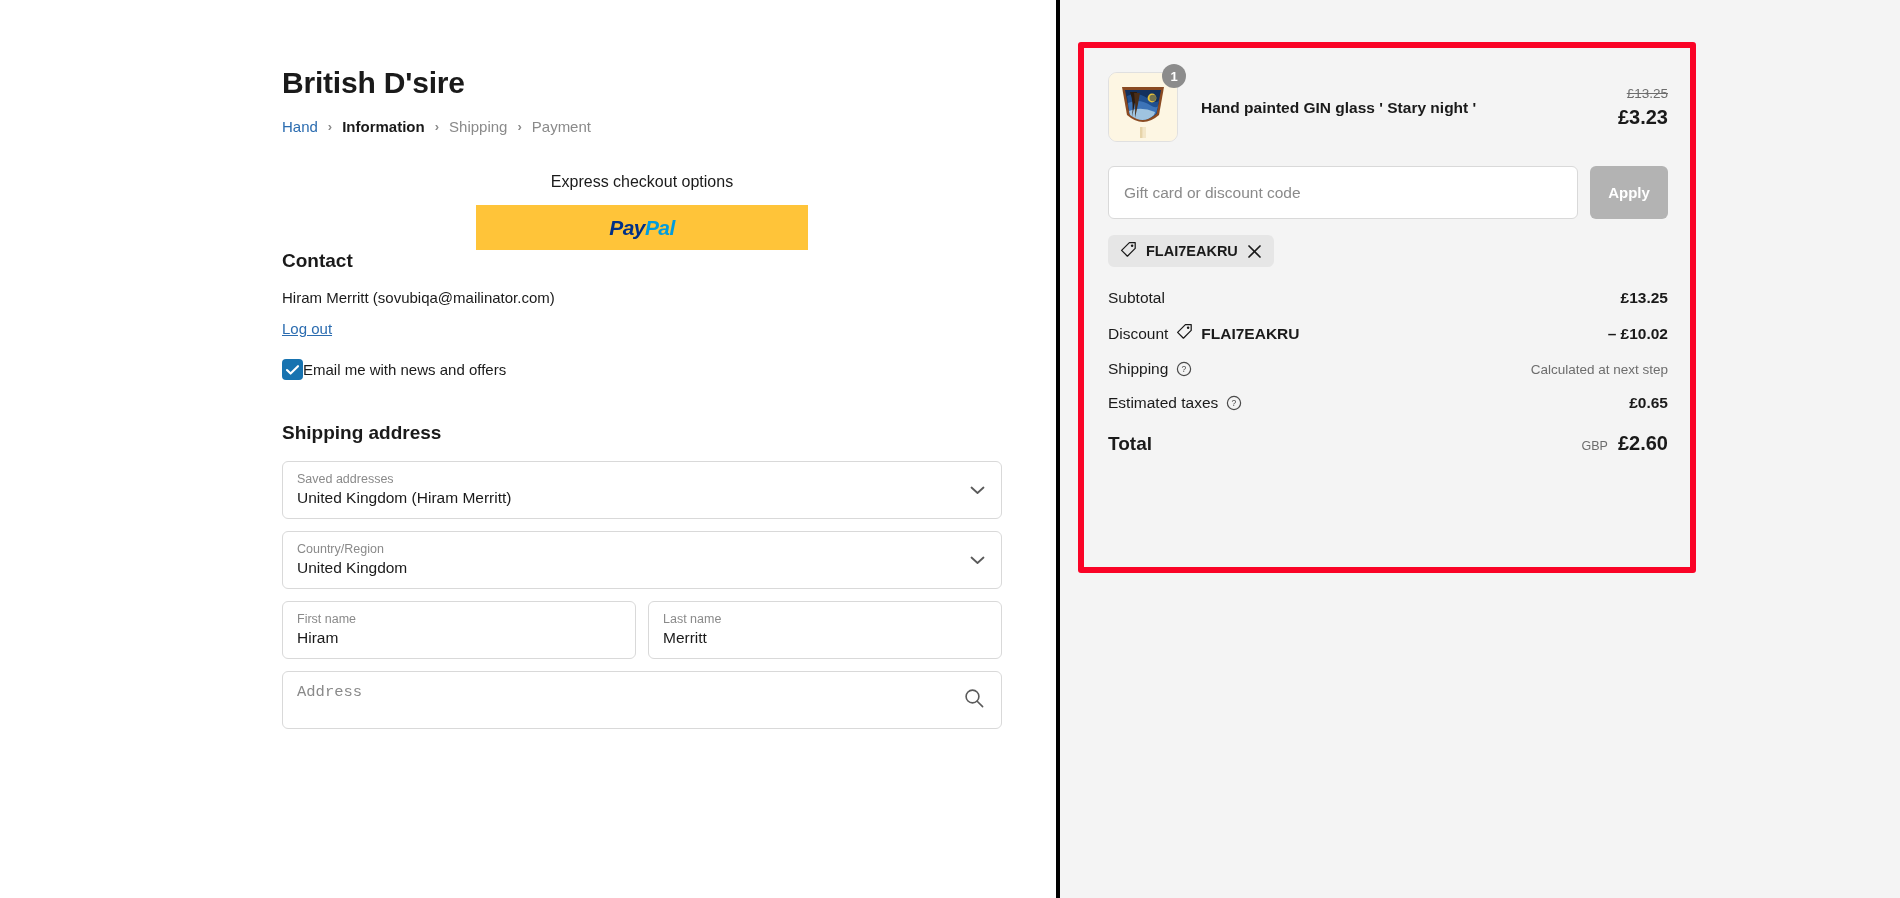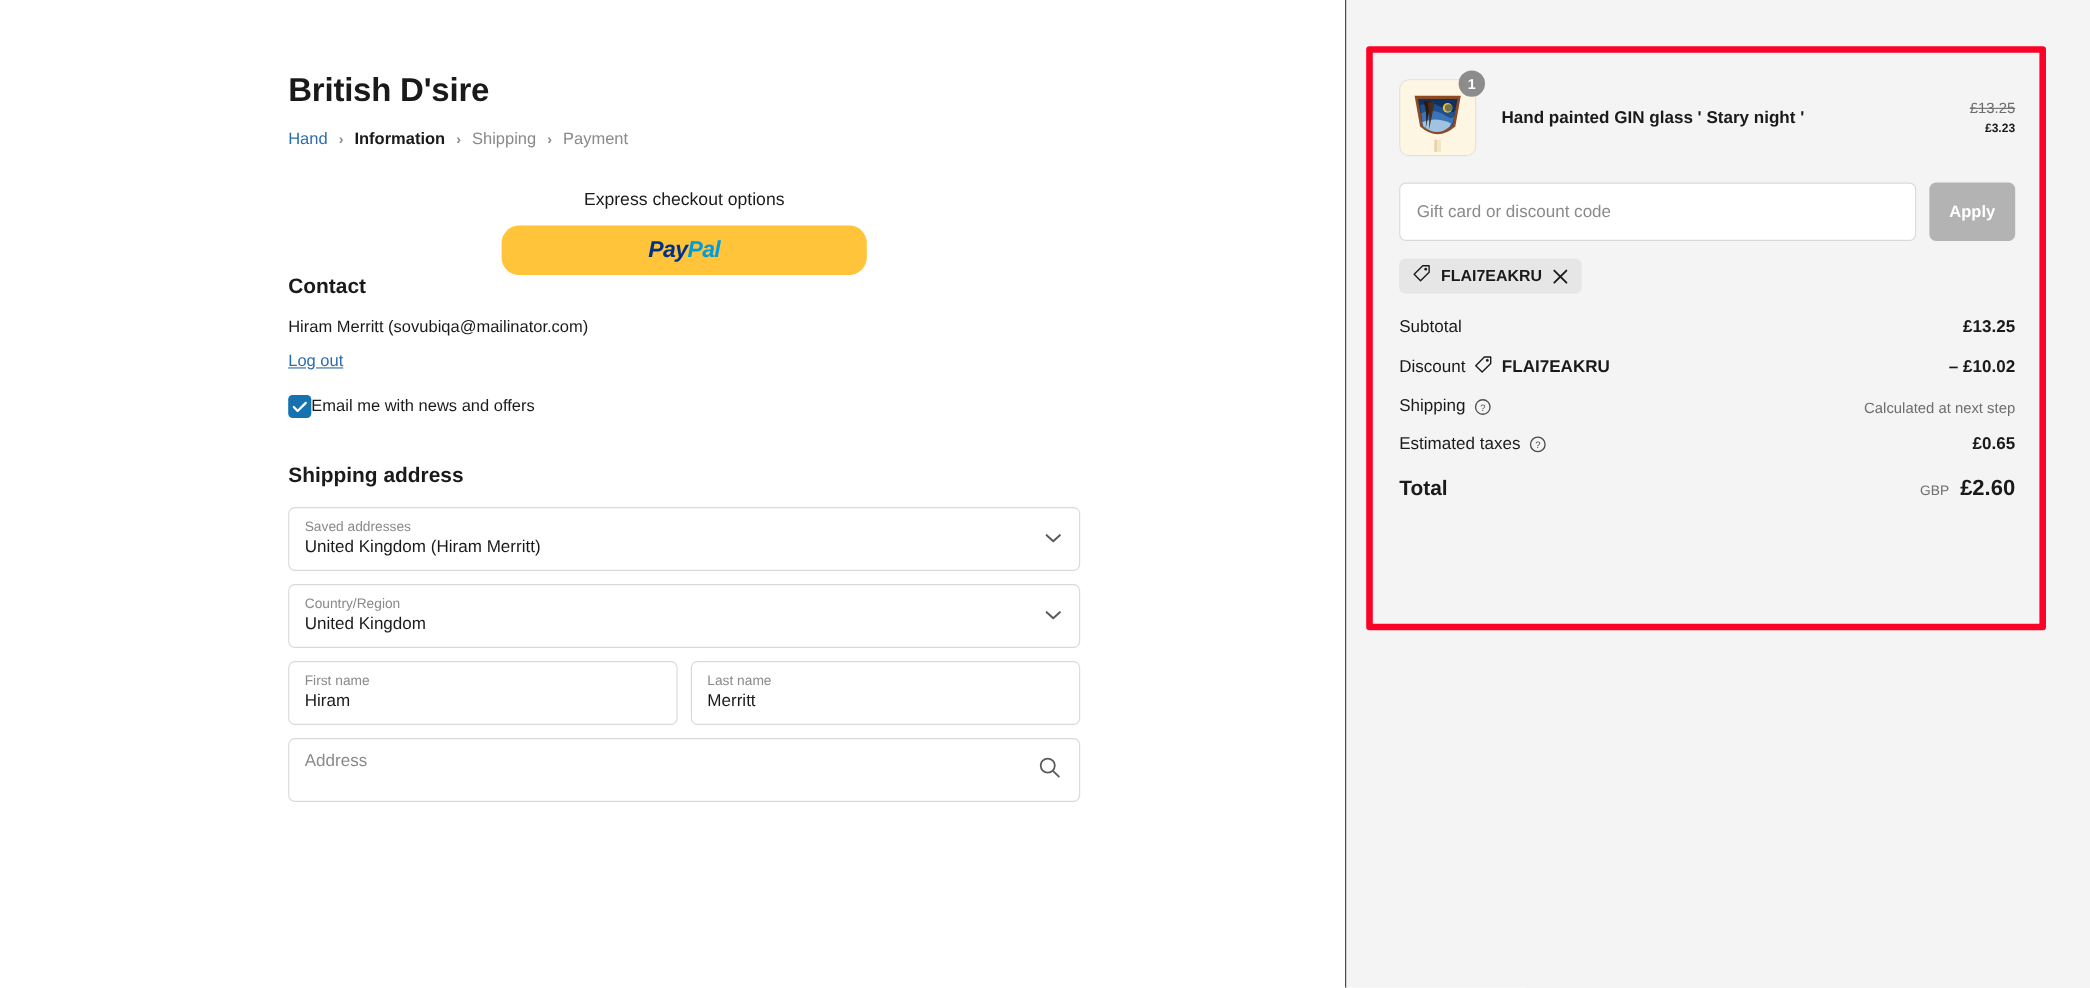--- a/index.html
+++ b/index.html
@@ -6,44 +6,45 @@
   html, body {
     width: 1900px; height: 898px;
     font-family: "Liberation Sans", sans-serif;
     background: #ffffff;
     overflow: hidden;
   }
   .page { position: relative; width: 1900px; height: 898px; display: flex; }
 
   
   .left-col {
-    width: 1224px; height: 898px;
+    width: 1060px; height: 898px;
     background: #ffffff;
-    border-right: 1px solid #000000;
+    border-right: 4px solid #000000;
     position: relative;
     overflow: hidden;
+    padding-left: 20px;
   }
   .left-inner { width: 720px; margin-left: 262px; padding-top: 66px; }
 
   .shop-title {
     font-size: 30px; font-weight: bold; color: #1a1a1a;
     letter-spacing: -0.2px; margin-bottom: 18px;
   }
 
   .breadcrumb { display: flex; align-items: center; font-size: 15px; margin-bottom: 38px; }
   .bc-link { color: #2b6cb0; text-decoration: none; }
   .bc-current { color: #1a1a1a; font-weight: bold; }
   .bc-muted { color: #8a8a8a; }
   .bc-sep { color: #8a8a8a; margin: 0 10px; font-size: 13px; font-weight: bold; }
 
   .express-title { text-align: center; font-size: 16px; color: #1a1a1a; margin-bottom: 14px; }
 
   .paypal-btn {
     display: block; width: 332px; height: 45px; margin: 0 auto;
-    background: #ffc439; border: none; border-radius: 16px;
+    background: #ffc439; border: none; border-radius: 0;
     cursor: pointer; position: relative;
   }
   .paypal-logo {
     position: absolute; top: 50%; left: 50%;
     transform: translate(-50%, -50%);
     font-family: "Liberation Sans", sans-serif;
     font-size: 21px; font-weight: bold; font-style: italic;
     letter-spacing: -0.6px; white-space: nowrap;
   }
   .pp-pay { color: #003087; }
@@ -75,21 +76,21 @@
   .check-label { font-size: 15px; color: #1a1a1a; }
 
   .field {
     width: 720px; height: 58px; border: 1px solid #d9d9d9; border-radius: 6px;
     background: #fff; position: relative; margin-bottom: 12px;
     padding: 9px 14px 0 14px; cursor: text;
   }
   .field.select { cursor: pointer; }
   .field-label { font-size: 12.5px; color: #8a8a8a; line-height: 16px; }
   .field-value { font-size: 15.5px; color: #1a1a1a; line-height: 22px; }
-  .field-placeholder { font-size: 15.5px; color: #8a8a8a; line-height: 40px; }
+  .field-placeholder { font-size: 15.5px; color: #8a8a8a; line-height: 40px; font-family: Liberation Mono, monospace; }
   .chev {
     position: absolute; right: 16px; top: 50%; transform: translateY(-50%);
   }
   .search-ic { position: absolute; right: 16px; top: 50%; transform: translateY(-50%); }
 
   .name-row { display: flex; gap: 12px; width: 720px; }
   .name-row .field { width: 354px; }
 
   
   .right-col {
@@ -117,21 +118,21 @@
   }
   .item-name {
     flex: 1; font-size: 15.5px; font-weight: bold; color: #1a1a1a;
     margin-left: 23px; line-height: 21px;
   }
   .item-prices { text-align: right; flex: none; }
   .price-was {
     font-size: 13.5px; color: #6d6d6d; text-decoration: line-through;
     margin-bottom: 5px;
   }
-  .price-now { font-size: 11px; font-weight: bold; color: #1a1a1a; }
+  .price-now { font-size: 20px; font-weight: bold; color: #1a1a1a; }
 
   .discount-row { display: flex; gap: 12px; margin-bottom: 16px; }
   .discount-input {
     flex: 1; height: 53px; border: 1px solid #d9d9d9; border-radius: 6px;
     background: #fff; font-size: 15.5px; color: #1a1a1a;
     padding: 0 15px; font-family: "Liberation Sans", sans-serif;
   }
   .discount-input::placeholder { color: #8a8a8a; }
   .apply-btn {
     width: 78px; height: 53px; border: none; border-radius: 6px;

